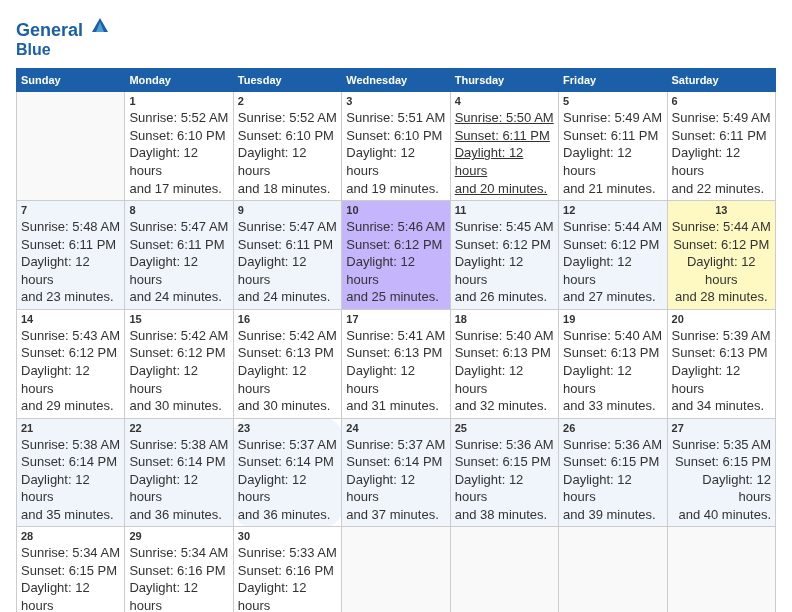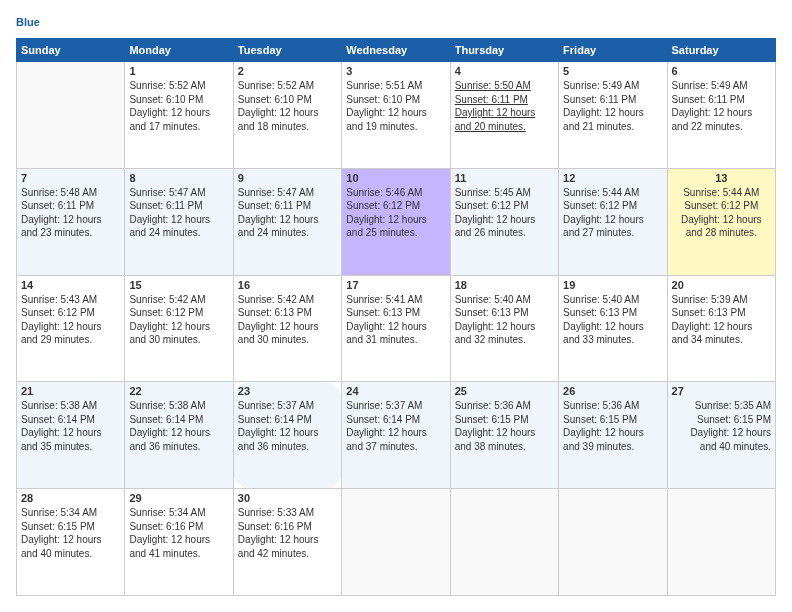--- a/index.html
+++ b/index.html
@@ -79,21 +79,21 @@
       height: 80px;
     }
     .day-num {
       font-size: 11px;
       font-weight: bold;
       color: #333;
       display: block;
       margin-bottom: 2px;
     }
     .day-info {
-      font-size: 10px;
+      font-size: 13px;
       color: #333;
       line-height: 1.35;
     }
     .empty-cell {
       background: #f9f9f9;
     }
     tr:nth-child(even) td {
       background: #f5f8fc;
     }
     tr:nth-child(odd) td {
@@ -103,21 +103,30 @@
       background: #1a5fa8;
     }
   </style>
 </head>
 <body>
 
 <div class="page">
   <div class="header">
     <div class="logo">
       <div>
-        <div class="logo-text" style="color:#1a5fa8;font-size:11px;">Blue</div>
+        <div style="display:flex;align-items:center;">
+          <div class="logo-text">
+            <span>General</span>
+            <svg class="logo-icon" viewBox="0 0 20 20">
+              <polygon points="2,16 10,2 18,16" fill="#1a5fa8"></polygon>
+              <polygon points="6,16 10,6 14,16" fill="#4a9fd4"></polygon>
+            </svg>
+          </div>
+        </div>
+        <div class="logo-text" style="color:#1a5fa8;font-size:16px;">Blue</div>
       </div>
     </div>
     <div class="title-area">
       <div class="month-title"></div>
       <div class="location"></div>
     </div>
   </div>
 
   <table class="calendar">
     <thead>

